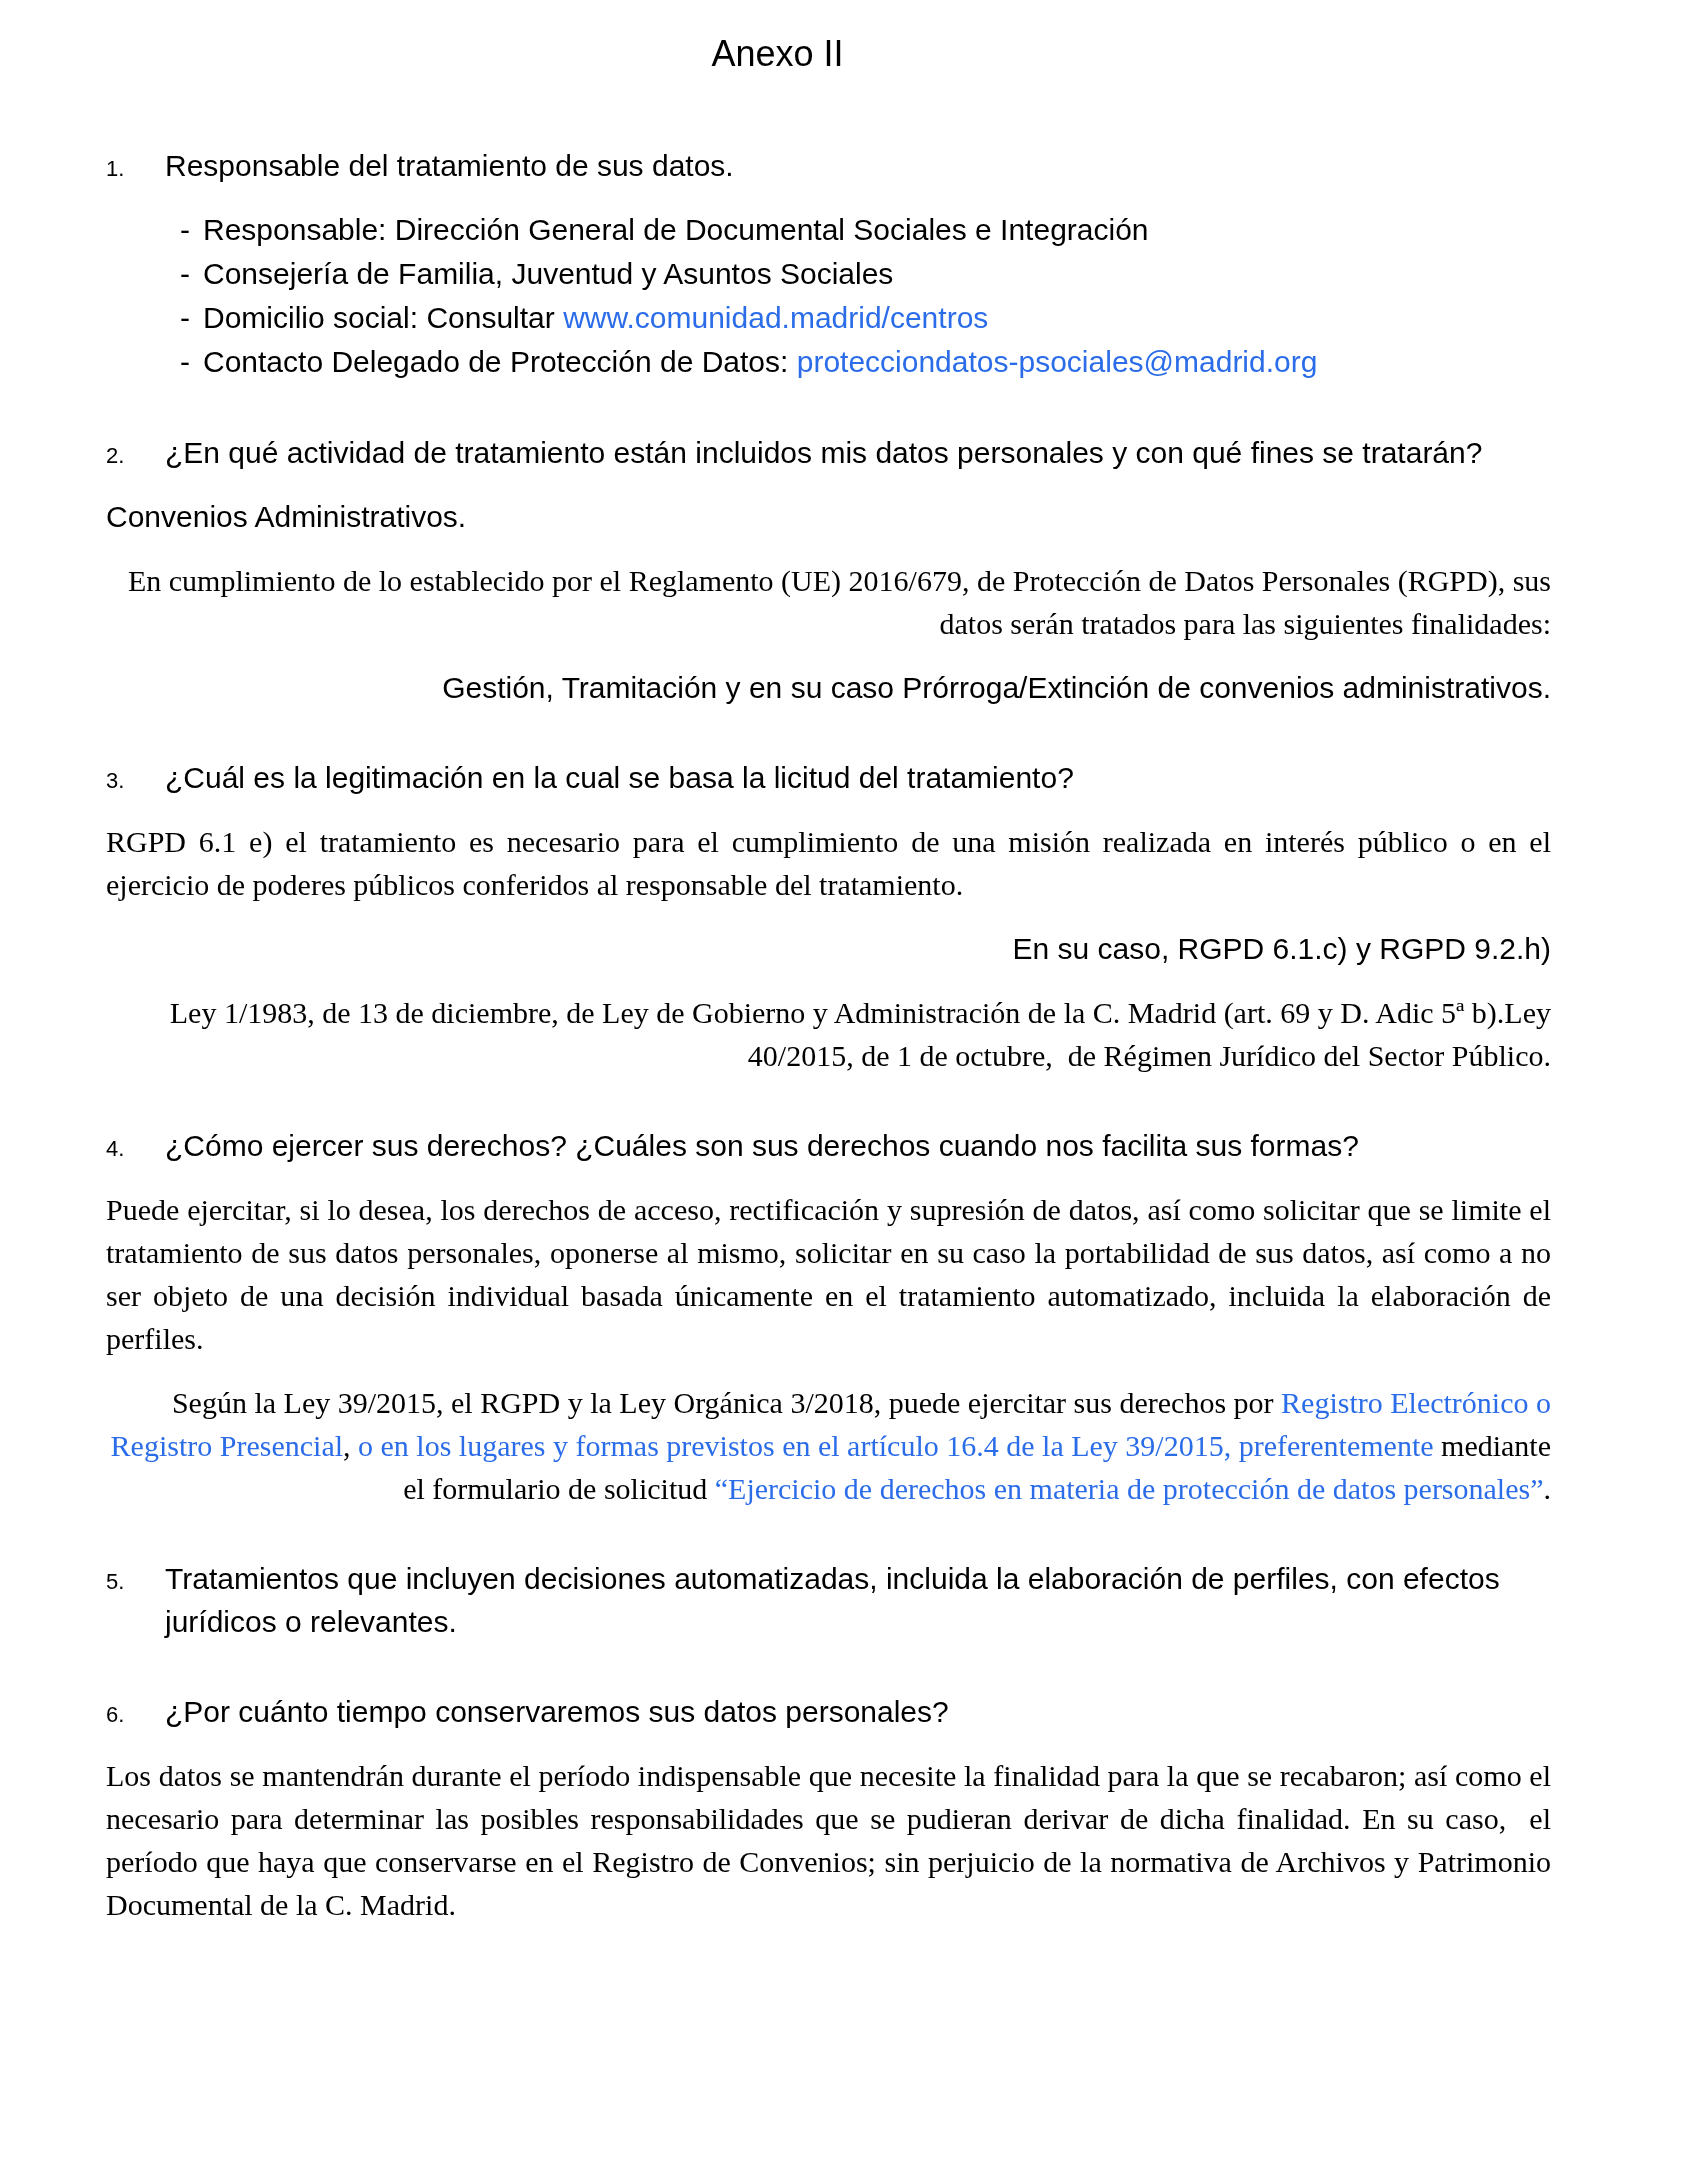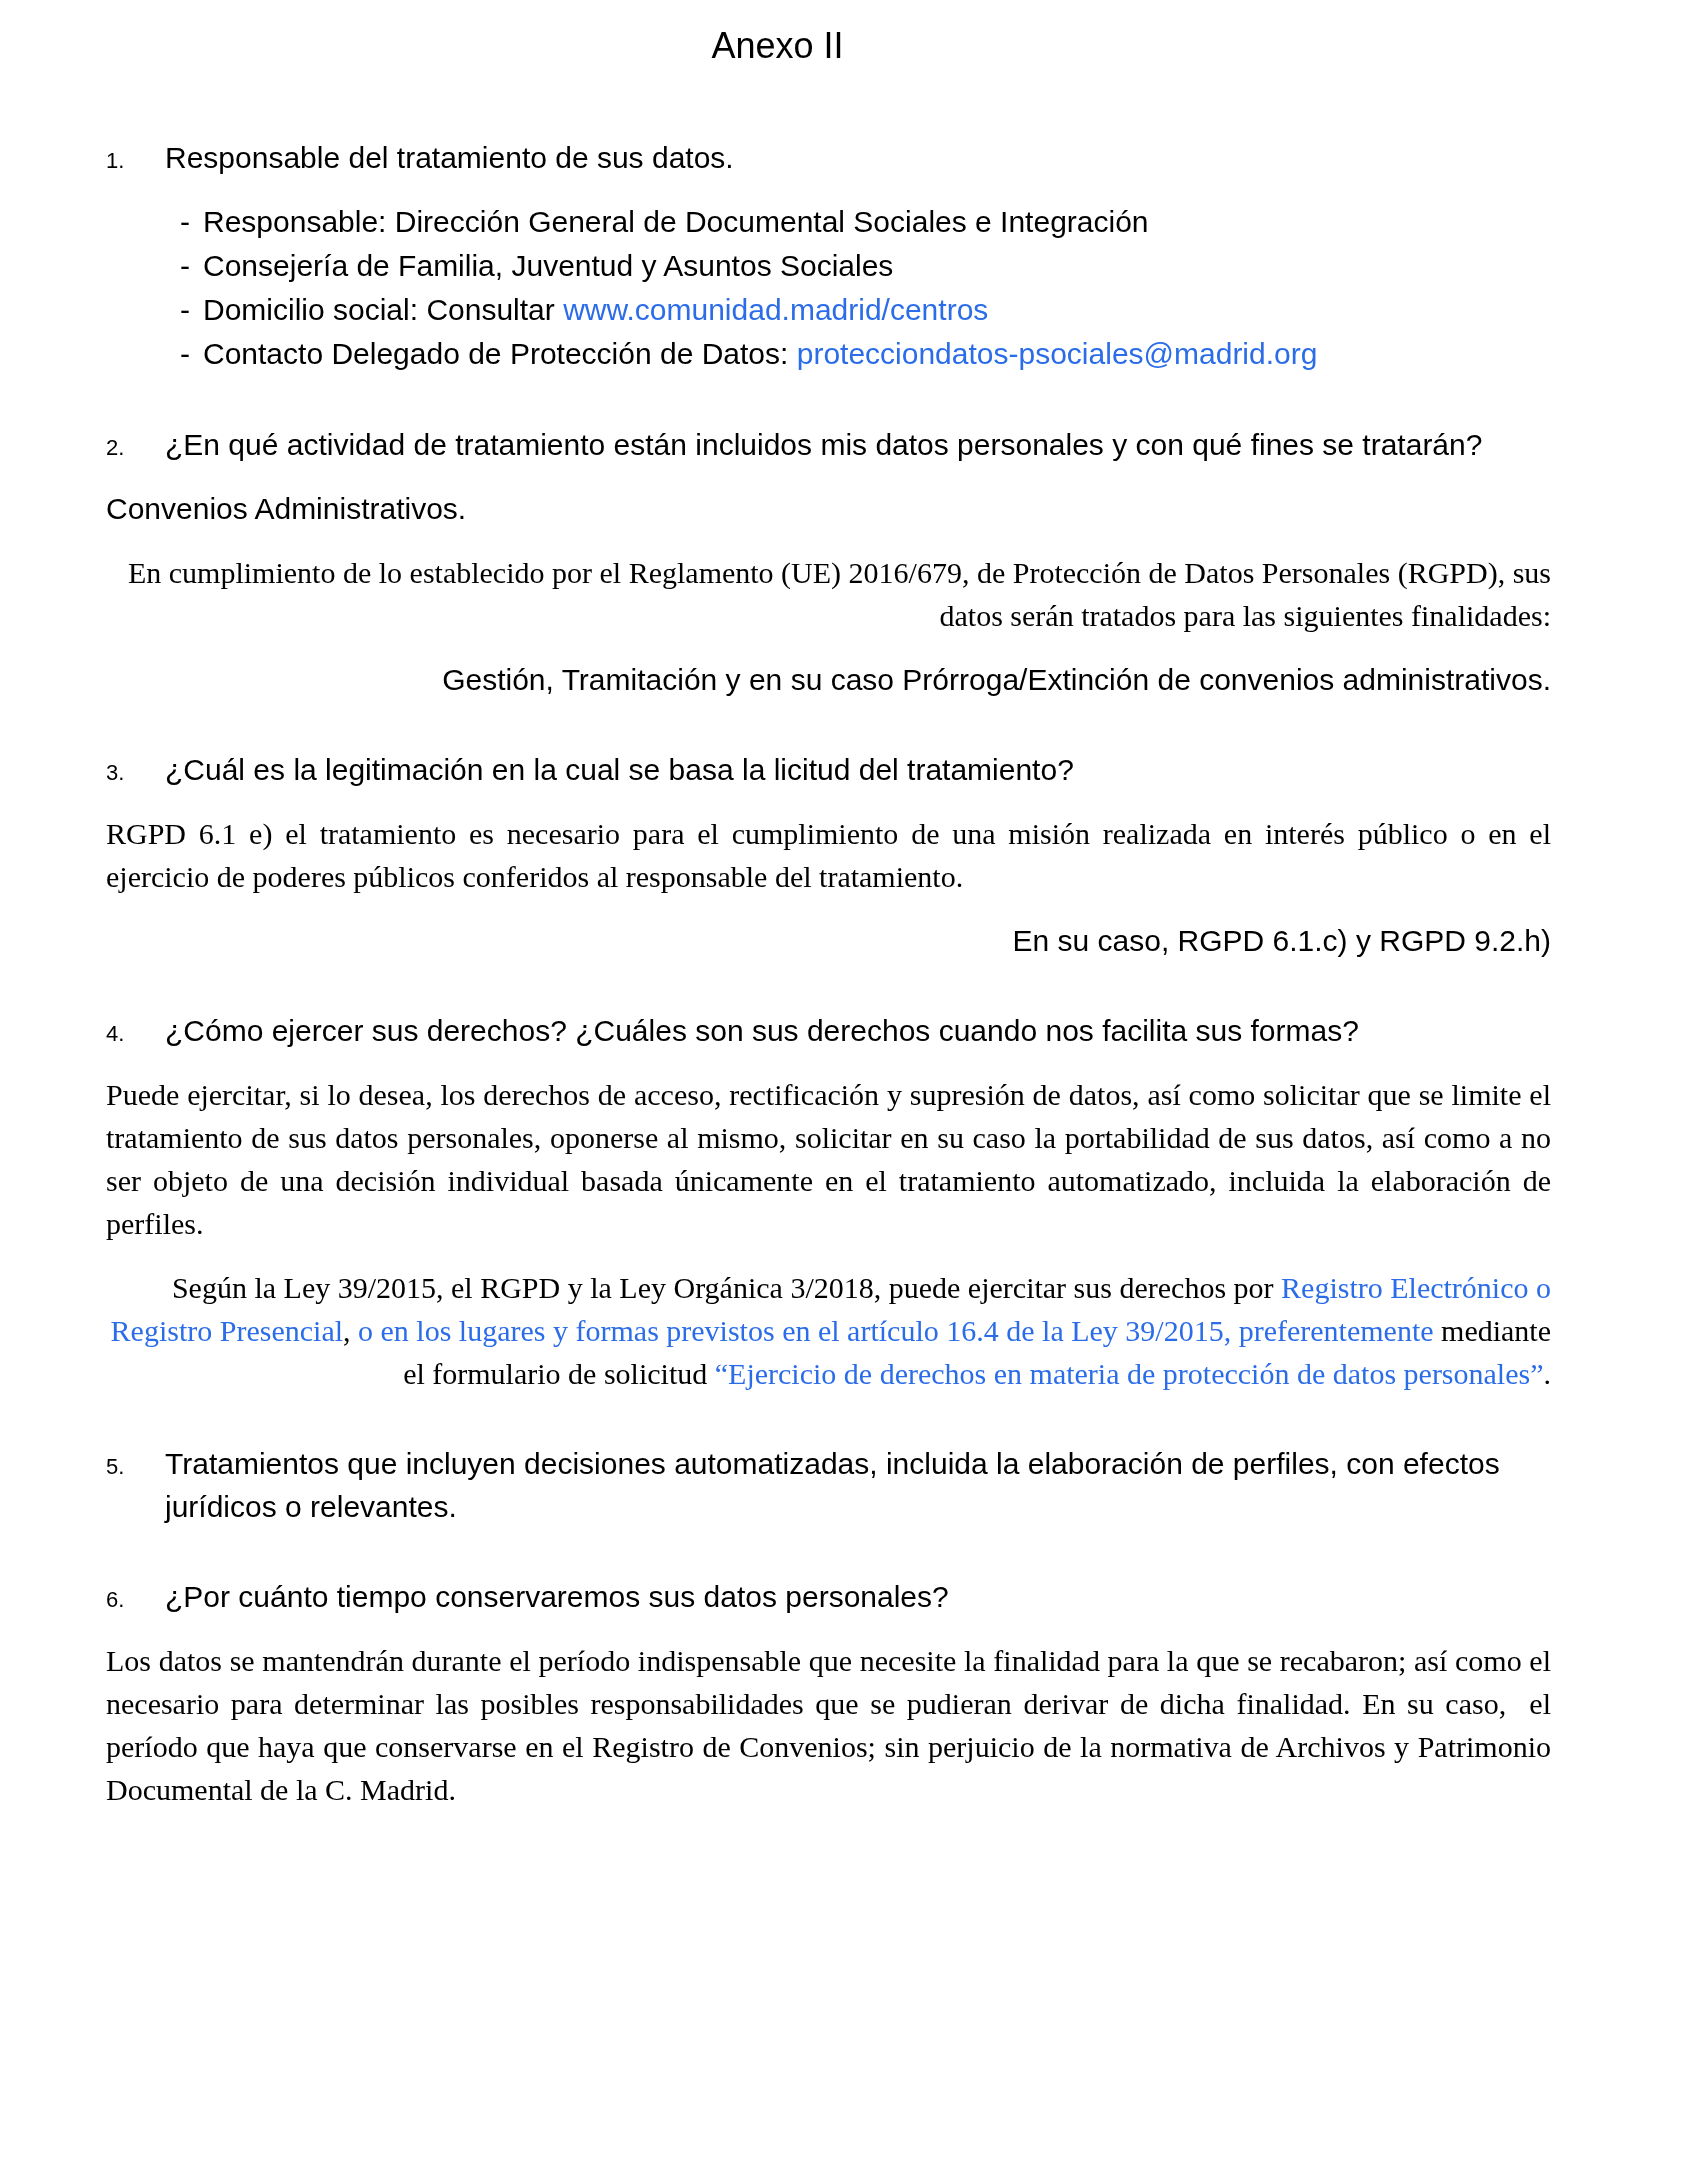--- a/index.html
+++ b/index.html
@@ -5,21 +5,21 @@
   html,body{margin:0;padding:0;background:#e8e8e8;}
   .page{
     width:1691px;height:2183px;background:#ffffff;overflow:hidden;
     margin:0 auto;position:relative;
   }
   .doc{
     padding:23px 140px 0 106px;
     font-family:"Liberation Sans","DejaVu Sans",sans-serif;
     font-size:30px;line-height:43px;color:#000000;
   }
-  .center-wrap{transform:translateX(-51px);}
+  .center-wrap{transform:translateX(-51px);margin-top:8px;}
   .title{font-size:36px;line-height:46px;text-align:center;margin:0 0 67px 0;}
   .subtitle{text-align:center;margin:0 0 50px 0;}
   .section + .section{margin-top:47px;}
   .h-row{display:flex;align-items:baseline;}
   .num{flex:0 0 59px;width:59px;font-size:22px;}
   .h-text{flex:1 1 auto;}
   .sec-body .para{}
   .sec-body > .para:first-child{margin-top:18px;}
   .sec-body > .para + .para{margin-top:21px;text-align:right;}
   .just{text-align:justify;font-family:Liberation Serif, serif;}
@@ -76,20 +76,21 @@
           </div>
         </div>
         <div class="section">
           <div class="h-row">
             <span class="num">3.</span>
             <div class="h-text">¿Cuál es la legitimación en la cual se basa la licitud del tratamiento?</div>
           </div>
           <div class="sec-body">
             <div class="para just"><span class="run">RGPD 6.1 e) el tratamiento es necesario para el cumplimiento de una misión realizada en interés público o en el ejercicio de poderes públicos conferidos al responsable del tratamiento.</span></div>
             <div class="para"><span class="run">En su caso, RGPD 6.1.c) y RGPD 9.2.h)</span></div>
+            <div class="para just"><span class="run">Ley 1/1983, de 13 de diciembre, de Ley de Gobierno y Administración de la C. Madrid (art. 69 y D. Adic 5ª b).Ley 40/2015, de 1 de octubre,&nbsp; de Régimen Jurídico del Sector Público.</span></div>
           </div>
         </div>
         <div class="section">
           <div class="h-row">
             <span class="num">4.</span>
             <div class="h-text">¿Cómo ejercer sus derechos? ¿Cuáles son sus derechos cuando nos facilita sus formas?</div>
           </div>
           <div class="sec-body">
             <div class="para just"><span class="run">Puede ejercitar, si lo desea, los derechos de acceso, rectificación y supresión de datos, así como solicitar que se limite el tratamiento de sus datos personales, oponerse al mismo, solicitar en su caso la portabilidad de sus datos, así como a no ser objeto de una decisión individual basada únicamente en el tratamiento automatizado, incluida la elaboración de perfiles.</span></div>
             <div class="para just"><span class="run">Según la Ley 39/2015, el RGPD y la Ley Orgánica 3/2018, puede ejercitar sus derechos por </span><span class="link">Registro Electrónico o Registro Presencial</span><span class="run">, </span><span class="link">o en los lugares y formas previstos en el artículo 16.4 de la Ley 39/2015, preferentemente</span><span class="run"> mediante el formulario de solicitud </span><span class="link">“Ejercicio de derechos en materia de protección de datos personales”</span><span class="run">.</span></div>

